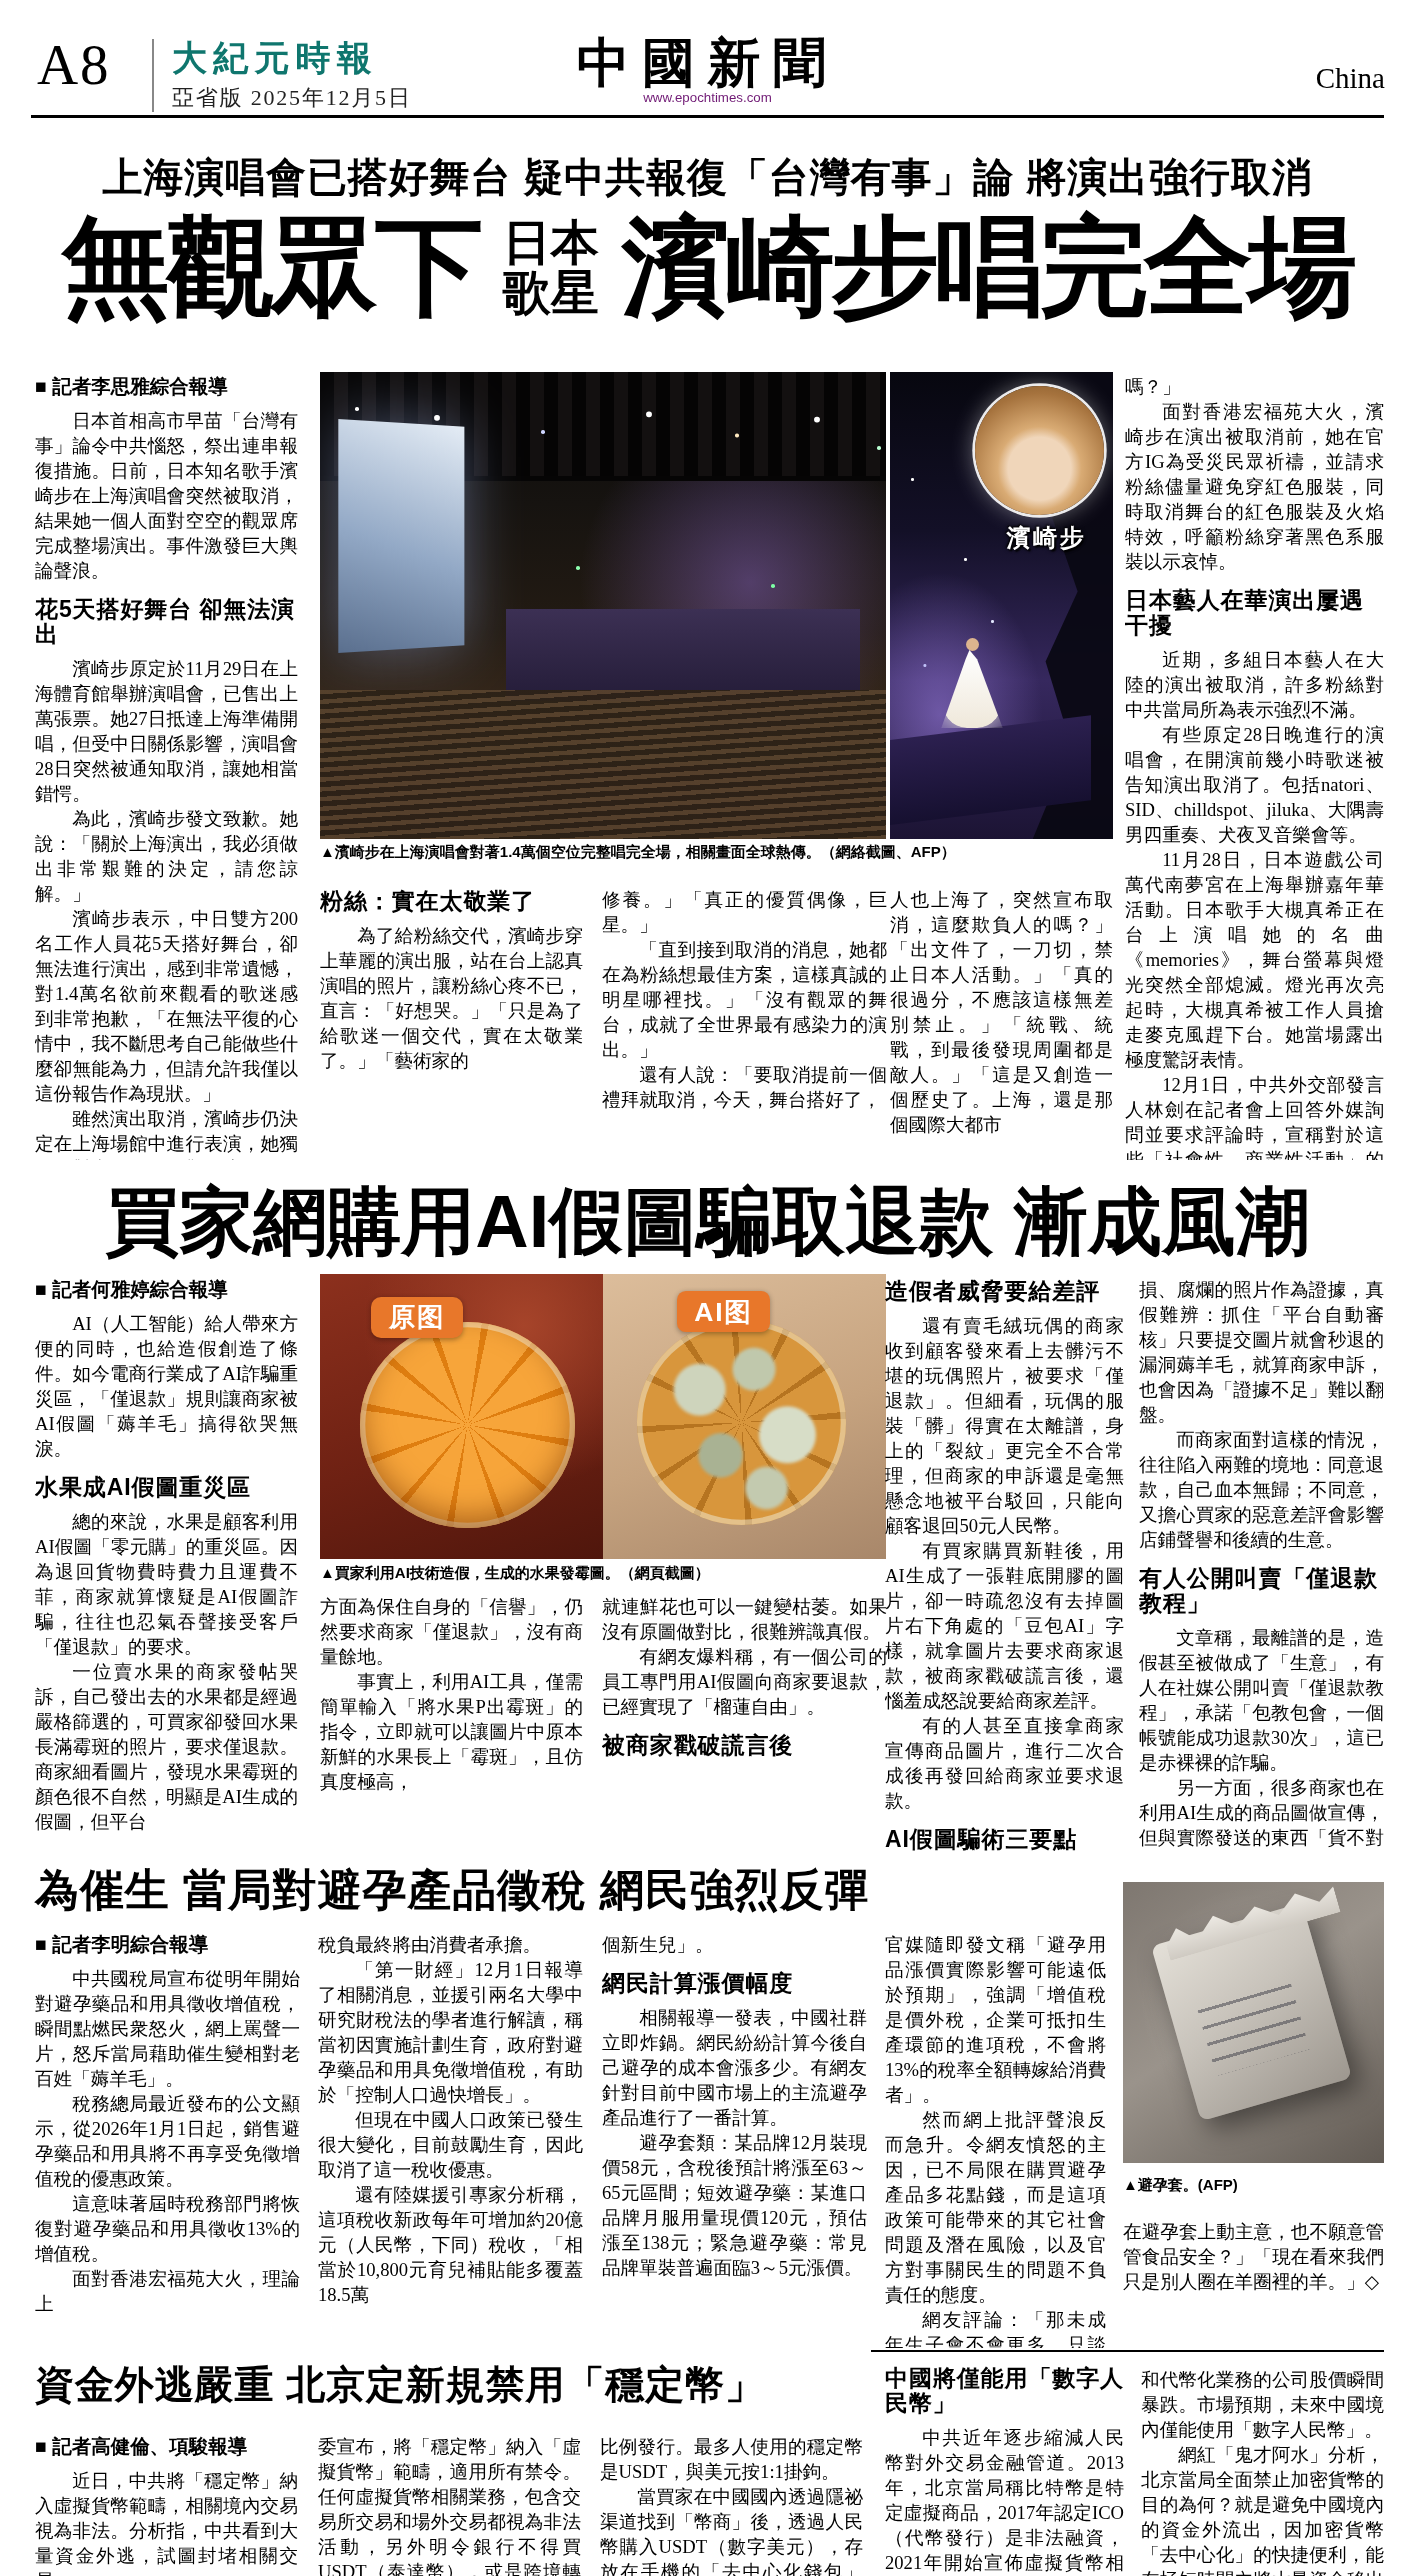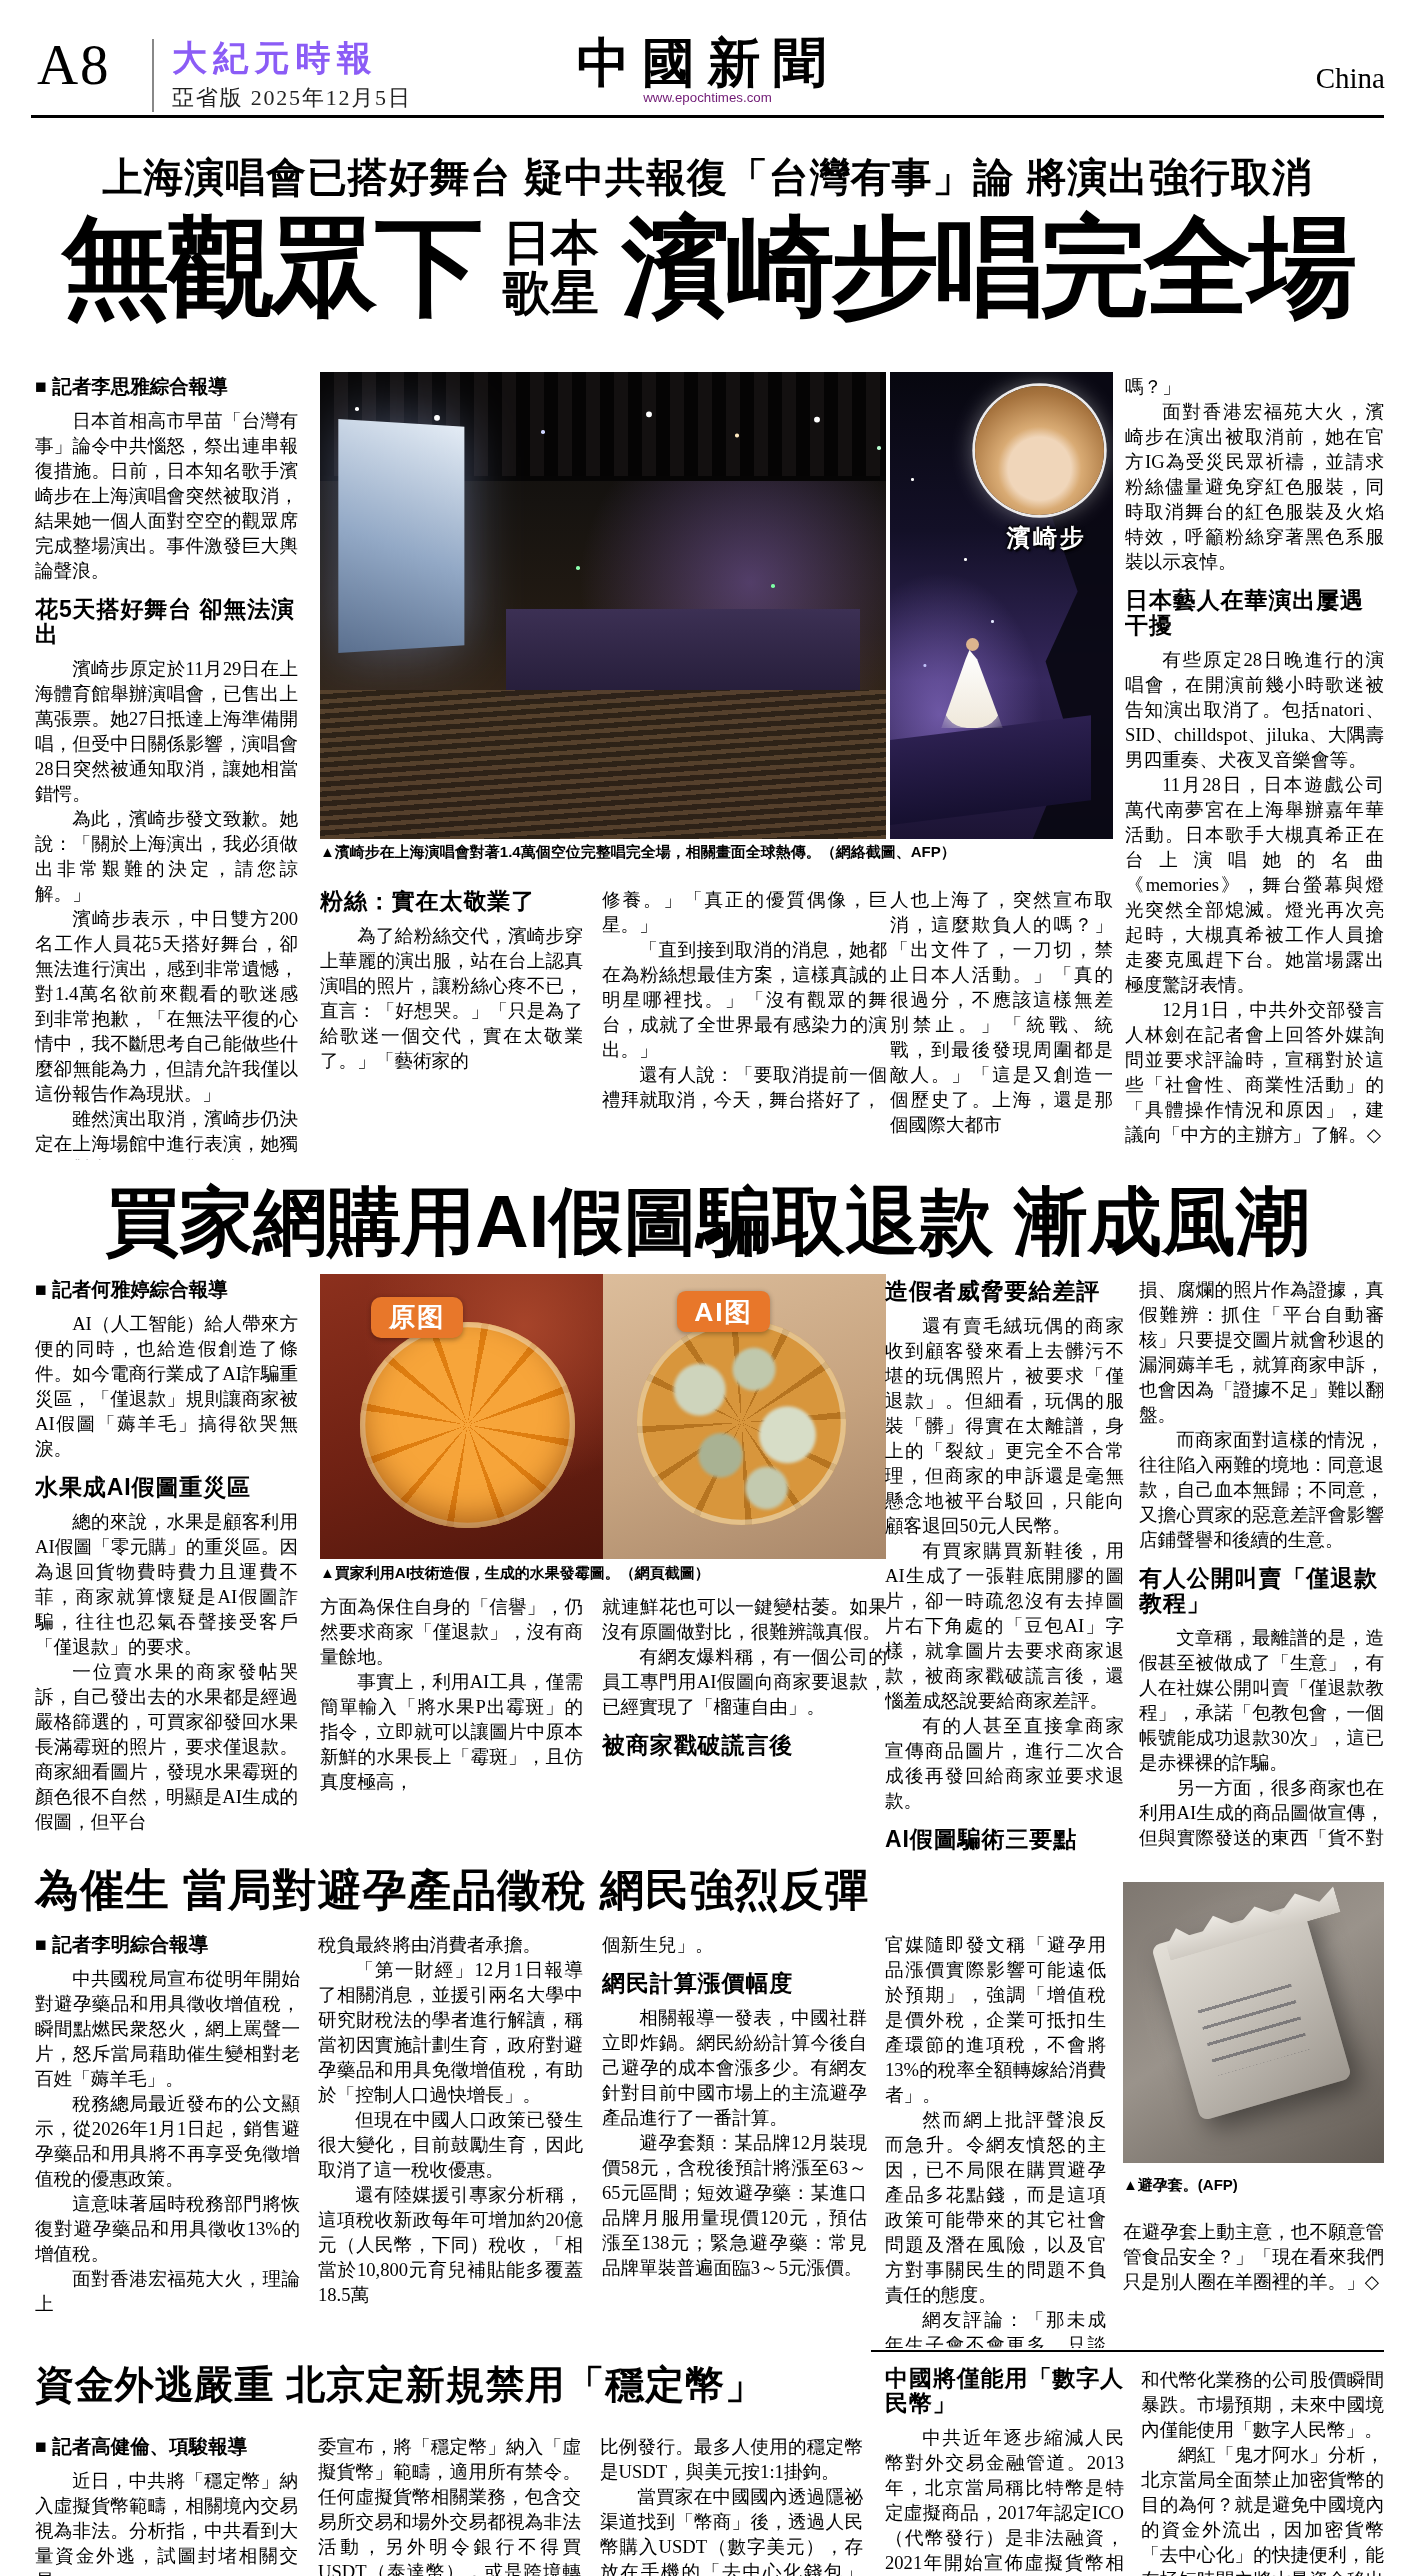--- a/index.html
+++ b/index.html
@@ -2,21 +2,21 @@
 <html style="font-size:14px"><head>
 <meta charset="utf-8">
 <style>
   html,body{margin:0;padding:0;background:#e8e8e8;}
   #page{position:relative;width:1415px;height:2576px;background:#ffffff;overflow:hidden;
         font-family:"Liberation Serif","DejaVu Serif",serif;color:#000;}
   .abs{position:absolute;}
   
   .pageno{left:37px;top:32px;font-size:57px;letter-spacing:1.8px;}
   .vrule{left:152px;top:39px;width:1.8px;height:73px;background:#888;}
-  .masthead{left:172px;top:35px;font-size:35px;font-weight:800;color:#8b5cf6;letter-spacing:6.2px;
+  .masthead{left:172px;top:35px;font-size:35px;font-weight:800;color:#0f766e;letter-spacing:6.2px;
             font-family:"Liberation Serif","DejaVu Serif",serif;}
   .edition{left:172px;top:83px;font-size:22px;color:#222;letter-spacing:1.8px;}
   .secttl{left:495px;top:28px;width:425px;text-align:center;font-size:53px;font-weight:700;letter-spacing:12.4px;}
   .secturl{left:495px;top:90px;width:425px;text-align:center;font-size:13.3px;color:#701a75;
            font-family:"Liberation Sans","DejaVu Sans",sans-serif;}
   .secten{left:1274px;top:62px;width:111px;text-align:right;font-size:29px;}
   .toprule{left:31px;top:115px;width:1353px;height:2.7px;background:#000;}
   
   .kicker{left:35px;top:150px;width:1345px;text-align:center;font-size:40px;font-weight:800;
           font-family:"Liberation Sans","DejaVu Sans",sans-serif;letter-spacing:0.9px;}
@@ -179,20 +179,21 @@
       <p class="p">「直到接到取消的消息，她都在為粉絲想最佳方案，這樣真誠的明星哪裡找。」「沒有觀眾的舞台，成就了全世界最有感染力的演出。」</p>
       <p class="p">還有人說：「要取消提前一個禮拜就取消，今天，舞台搭好了，</p>
     </div>
   <div class="col" style="left:890px;top:887px;width:223px;height:272px;">
       <p class="pc">人也上海了，突然宣布取消，這麼欺負人的嗎？」「出文件了，一刀切，禁止日本人活動。」「真的很過分，不應該這樣無差別禁止。」「統戰、統戰，到最後發現周圍都是敵人。」「這是又創造一個歷史了。上海，還是那個國際大都市</p>
     </div>
   <div class="col" style="left:1125px;top:374px;width:259px;height:786px;">
       <p class="pc">嗎？」</p>
       <p class="p">面對香港宏福苑大火，濱崎步在演出被取消前，她在官方IG為受災民眾祈禱，並請求粉絲儘量避免穿紅色服裝，同時取消舞台的紅色服裝及火焰特效，呼籲粉絲穿著黑色系服裝以示哀悼。</p>
       <h3 class="h">日本藝人在華演出屢遇干擾</h3>
+      <p class="p">近期，多組日本藝人在大陸的演出被取消，許多粉絲對中共當局所為表示強烈不滿。</p>
       <p class="p">有些原定28日晚進行的演唱會，在開演前幾小時歌迷被告知演出取消了。包括natori、SID、chilldspot、jiluka、大隅壽男四重奏、犬夜叉音樂會等。</p>
       <p class="p">11月28日，日本遊戲公司萬代南夢宮在上海舉辦嘉年華活動。日本歌手大槻真希正在台上演唱她的名曲《memories》，舞台螢幕與燈光突然全部熄滅。燈光再次亮起時，大槻真希被工作人員搶走麥克風趕下台。她當場露出極度驚訝表情。</p>
       <p class="p">12月1日，中共外交部發言人林劍在記者會上回答外媒詢問並要求評論時，宣稱對於這些「社會性、商業性活動」的「具體操作情況和原因」，建議向「中方的主辦方」了解。◇</p>
     </div>
 
   <div class="abs h2head">買家網購用AI假圖騙取退款 漸成風潮</div>
 
   <div class="col" style="left:35px;top:1277px;width:263px;height:573px;">
       <p class="byline">■ 記者何雅婷綜合報導</p>
       <p class="p">AI（人工智能）給人帶來方便的同時，也給造假創造了條件。如今電商行業成了AI詐騙重災區，「僅退款」規則讓商家被AI假圖「薅羊毛」搞得欲哭無淚。</p>

